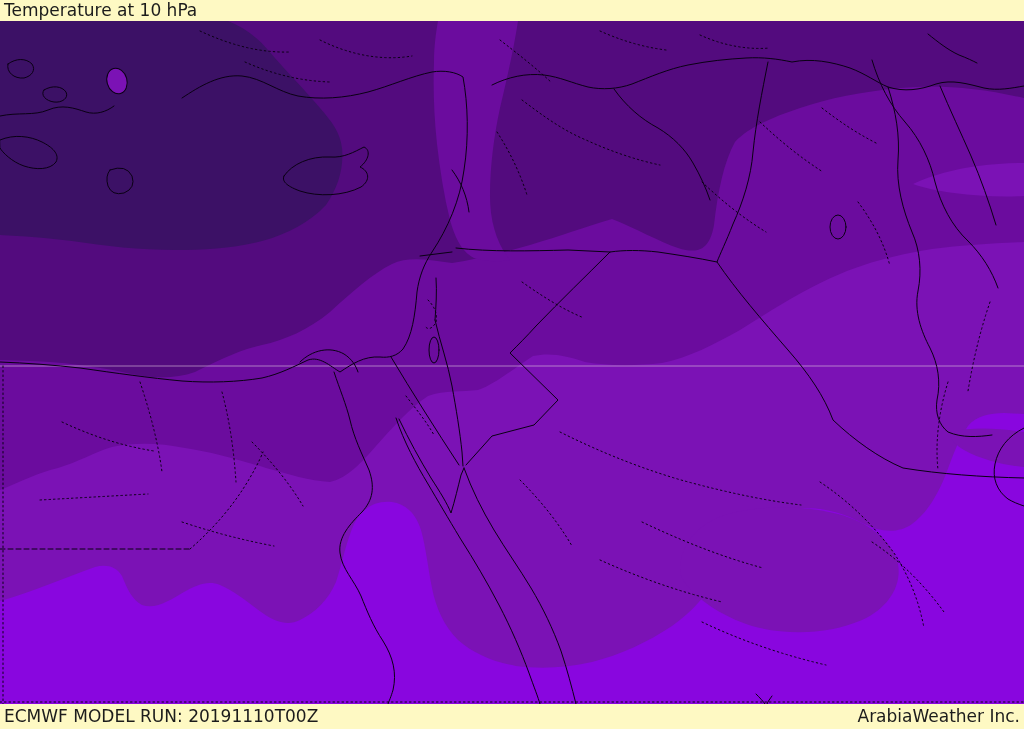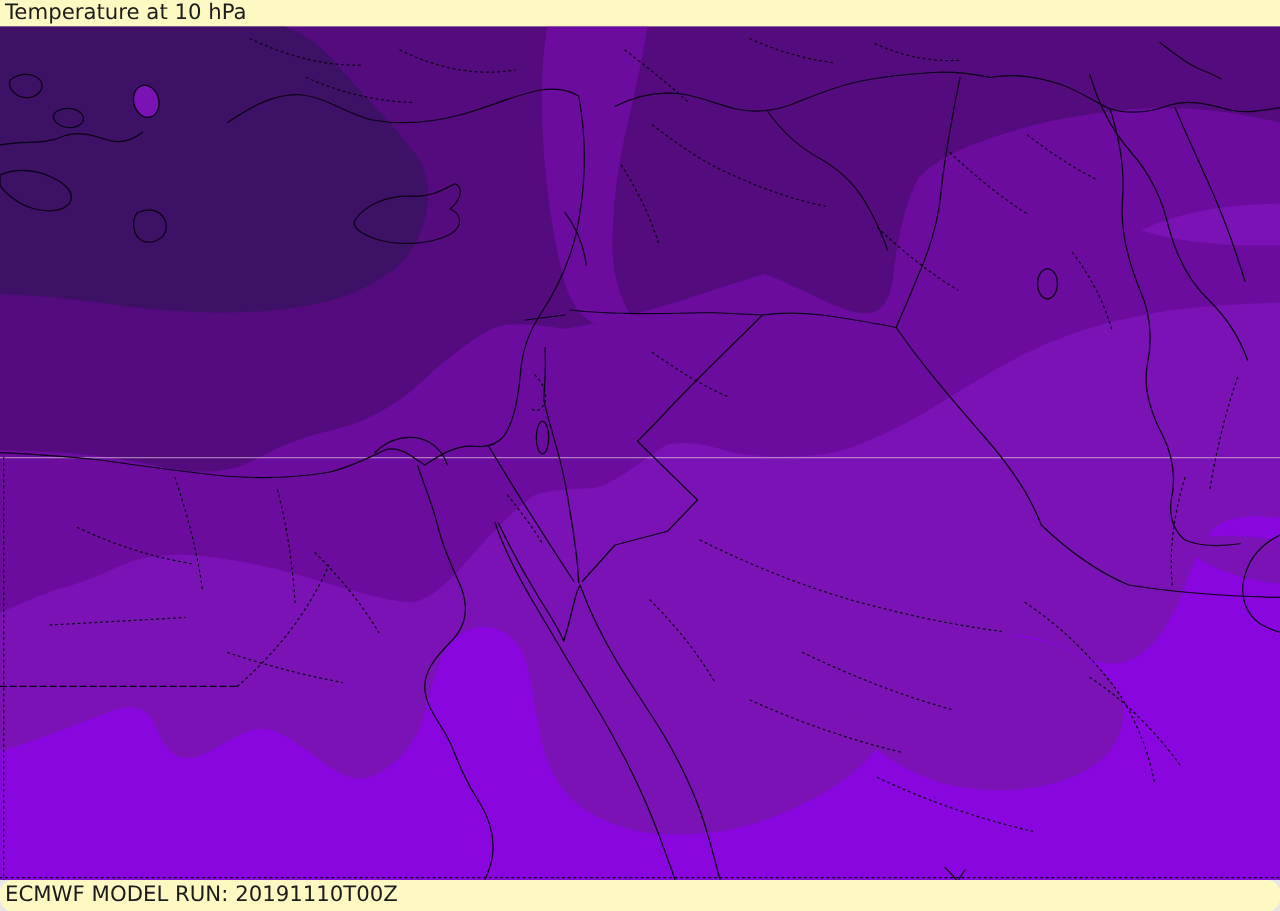--- a/index.html
+++ b/index.html
@@ -10,21 +10,21 @@
   }
   .bar{
     position:absolute;left:0;width:1024px;box-sizing:border-box;
     display:flex;justify-content:space-between;
     padding:0 4px;color:#1c1c1c;background:#fef9c3;
     white-space:nowrap;overflow:visible;z-index:5;
   }
   .bar .left{text-align:left;}
   .bar .right{text-align:right;}
   #header-bar{top:0;height:21px;font-size:17px;line-height:21px;}
-  #footer-bar{top:704px;height:25px;font-size:17px;line-height:24px;border-radius:10px;}
+  #footer-bar{top:704px;height:25px;font-size:17px;line-height:24px;}
   #map-svg{position:absolute;top:21px;left:0;display:block;}
 </style>
 </head>
 <body>
 
 <div class="bar" id="header-bar">
   <span class="left">Temperature at 10 hPa</span>
 </div>
 
 <svg id="map-svg" width="1024" height="683" viewBox="0 21 1024 683" preserveAspectRatio="none">
@@ -217,13 +217,14 @@
              M 702 622 C 742 641 783 655 826 665
              M 872 542 C 901 561 925 586 944 612
              M 990 302 C 980 331 973 361 968 391
              M 600 560 C 640 578 680 592 722 602
              M 520 480 C 540 500 558 522 572 546"></path>
   </g>
 </svg>
 
 <div class="bar" id="footer-bar">
   <span class="left">ECMWF MODEL RUN: 20191110T00Z</span>
+  <span class="right">ArabiaWeather Inc.</span>
 </div>
 
 </body></html>

